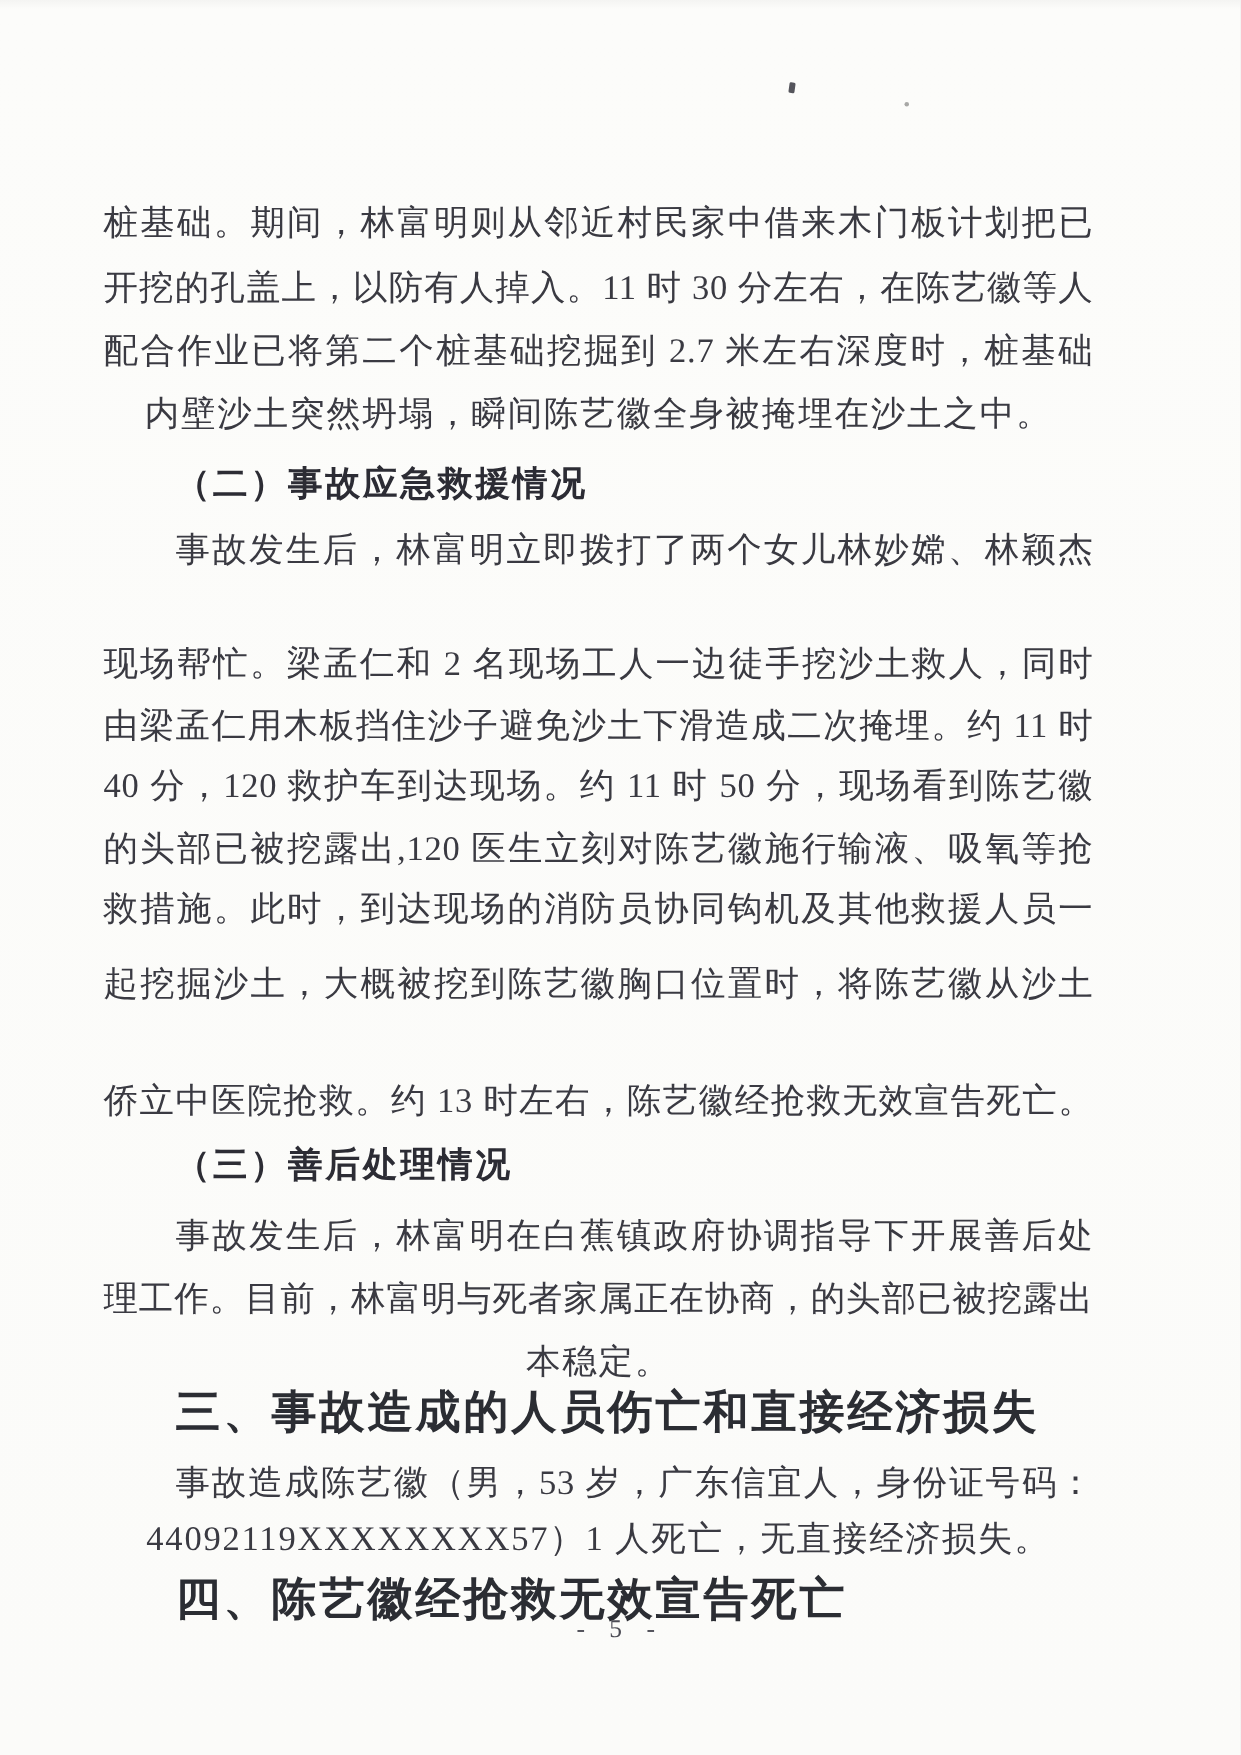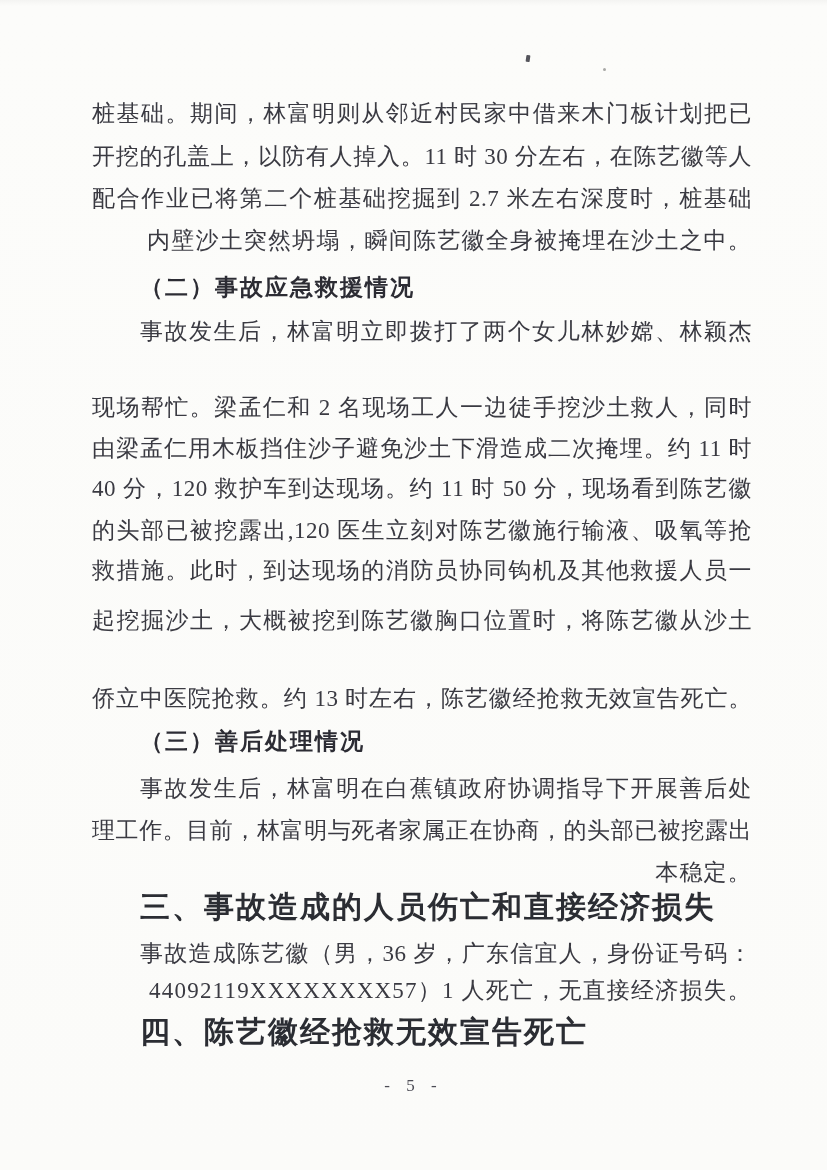--- a/index.html
+++ b/index.html
@@ -13,37 +13,38 @@
     height: 1170px;
     margin: 0 auto;
     background: #fbfbf9;
     background-image: linear-gradient(180deg, #f4f4f2 0px, #fcfcfa 6px, #fbfbf9 100%);
     overflow: hidden;
     font-family: "Liberation Serif", serif;
     color: #3a3a42;
   }
   .ln {
     position: absolute;
-    left: 92px;
+    left: 69px;
     width: 660px;
     height: 34px;
     line-height: 34px;
     font-size: 23px;
     color: #3a3a42;
     white-space: nowrap;
+    margin-top: 35px;
   }
   
   .fill {
     white-space: normal;
     text-align: justify;
     text-align-last: justify;
     letter-spacing: 0.5px;
   }
   .end {
-    text-align: right;
+    text-align: center;
     letter-spacing: 1.2px;
   }
   .ind { text-indent: 48px; }
   
   .h2 {
     padding-left: 48px;
     font-weight: 700;
     color: #2c2c34;
     letter-spacing: 2px;
   }
@@ -111,20 +112,20 @@
   <div class="ln fill" style="top:682px">侨立中医院抢救。约 13 时左右，陈艺徽经抢救无效宣告死亡。</div>
 
   <div class="ln h2" style="top:725px">（三）善后处理情况</div>
 
   <div class="ln fill ind" style="top:772px">事故发生后，林富明在白蕉镇政府协调指导下开展善后处</div>
   <div class="ln fill" style="top:814px">理工作。目前，林富明与死者家属正在协商，的头部已被挖露出</div>
   <div class="ln end" style="top:856px">本稳定。</div>
 
   <div class="ln h1" style="top:890px">三、事故造成的人员伤亡和直接经济损失</div>
 
-  <div class="ln fill ind" style="top:937px">事故造成陈艺徽（男，36 岁，广东信宜人，身份证号码：</div>
+  <div class="ln fill ind" style="top:937px">事故造成陈艺徽（男，53 岁，广东信宜人，身份证号码：</div>
   <div class="ln end" style="top:974px">44092119XXXXXXXX57）1 人死亡，无直接经济损失。</div>
 
   <div class="ln h1" style="top:1015px">四、陈艺徽经抢救无效宣告死亡</div>
 
   <div class="pageno">- 5 -</div>
 
 </div>
 
 </body></html>

